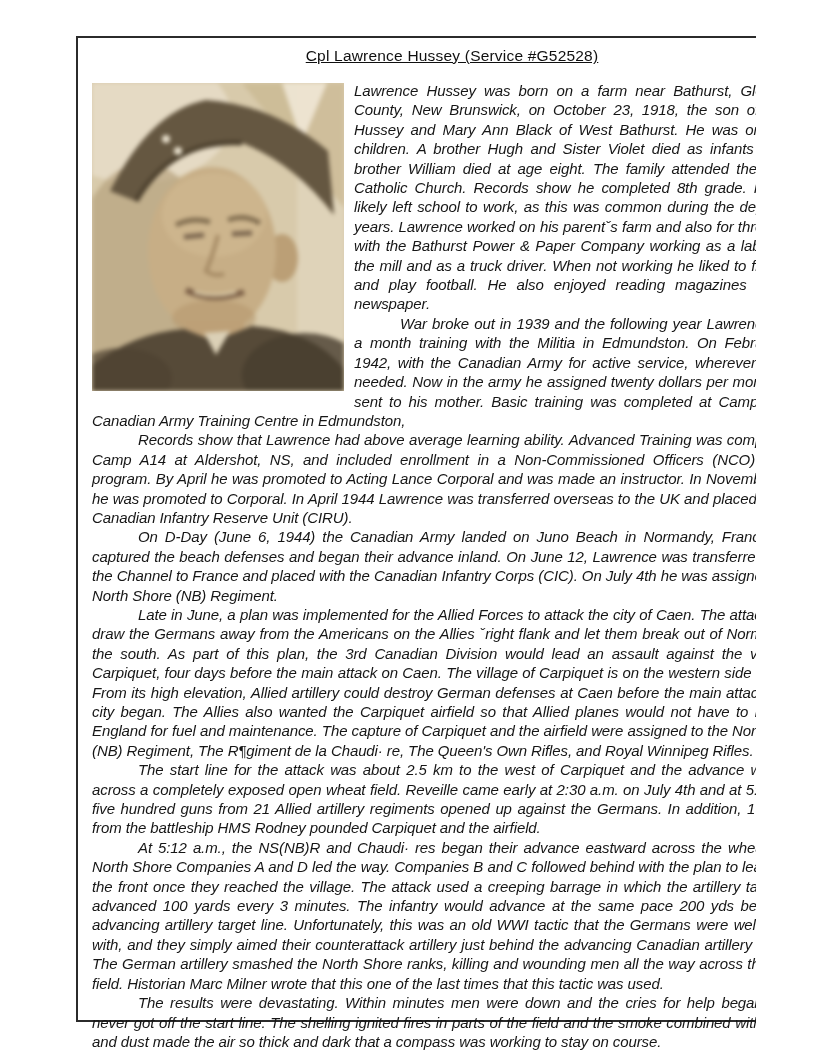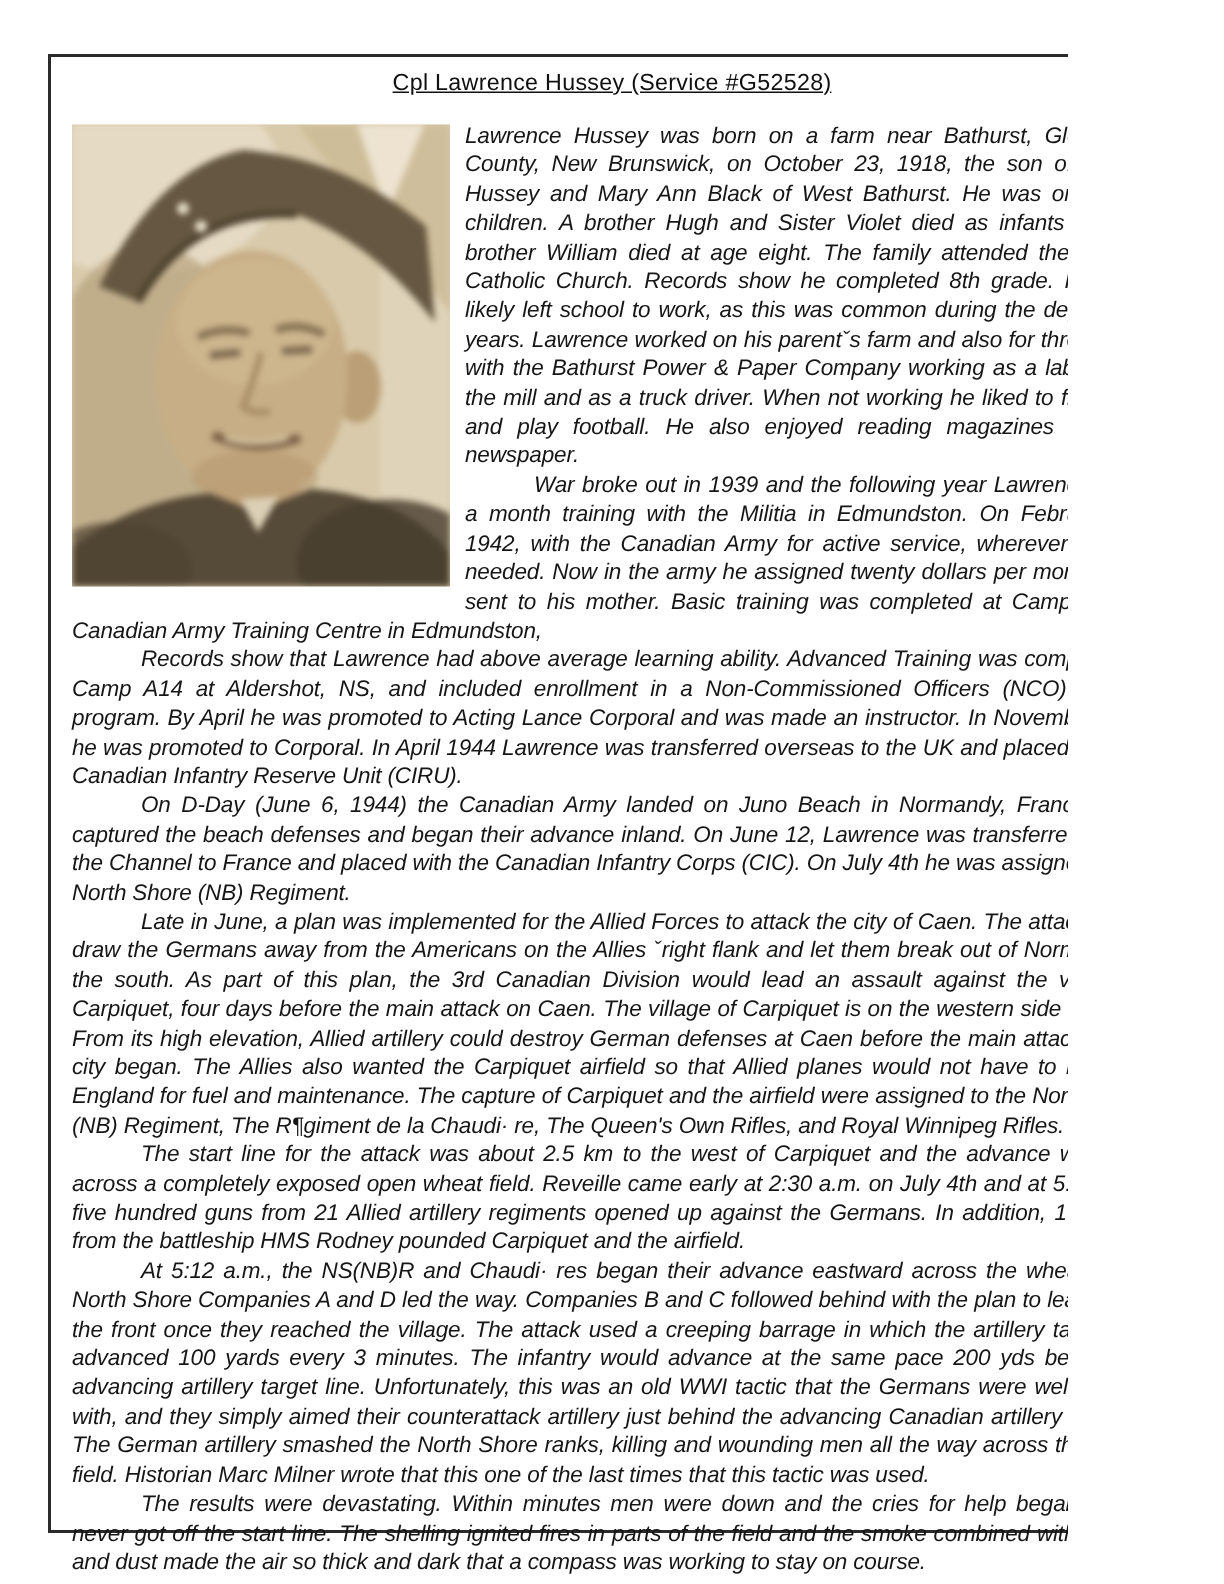--- a/index.html
+++ b/index.html
@@ -3,20 +3,21 @@
 <meta charset="utf-8">
 <style>
   html,body{margin:0;padding:0;background:#ffffff;}
   .page{
     position:relative;
     width:712px;height:1056px;
     background:#ffffff;
     font-family:"Liberation Sans","DejaVu Sans",sans-serif;
     color:#161616;
     overflow:hidden;
+    margin-left:44px;
   }
   .frame{
     position:absolute;
     left:32px;top:36px;
     width:752px;height:986px;
     box-sizing:border-box;
     border:2px solid #2b2b2b;
     padding:6px 14px 0 14px;
   }
   .doc-title{

